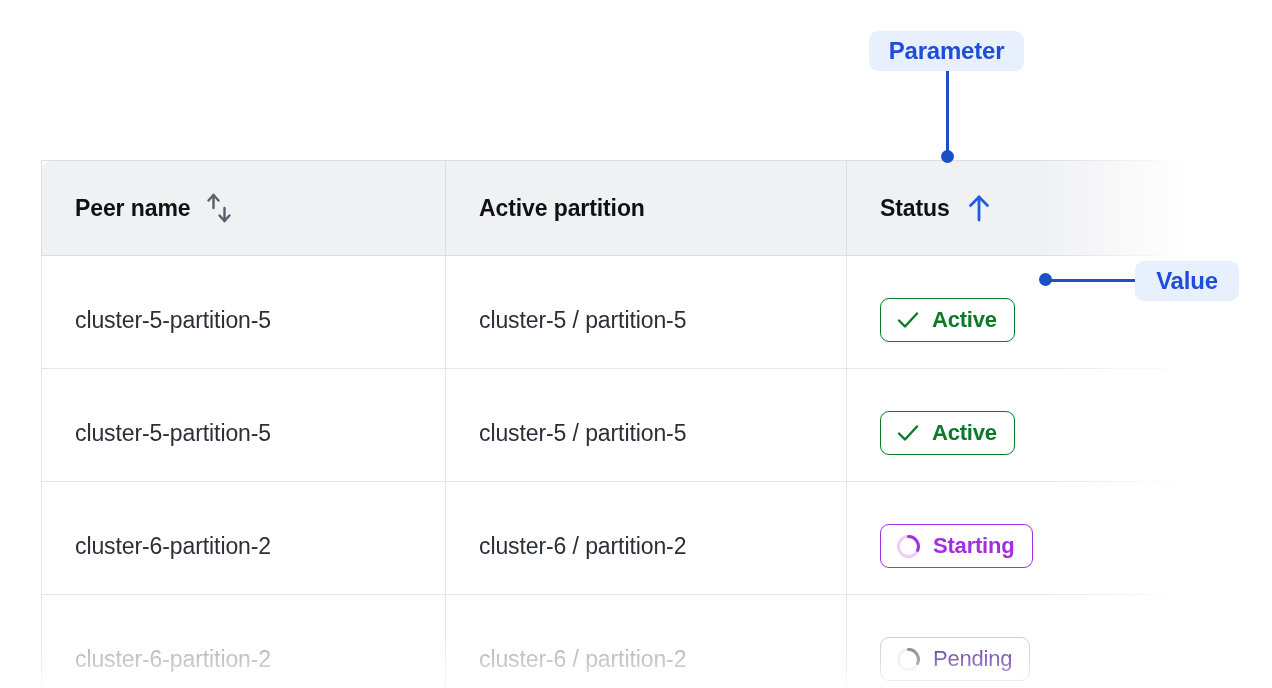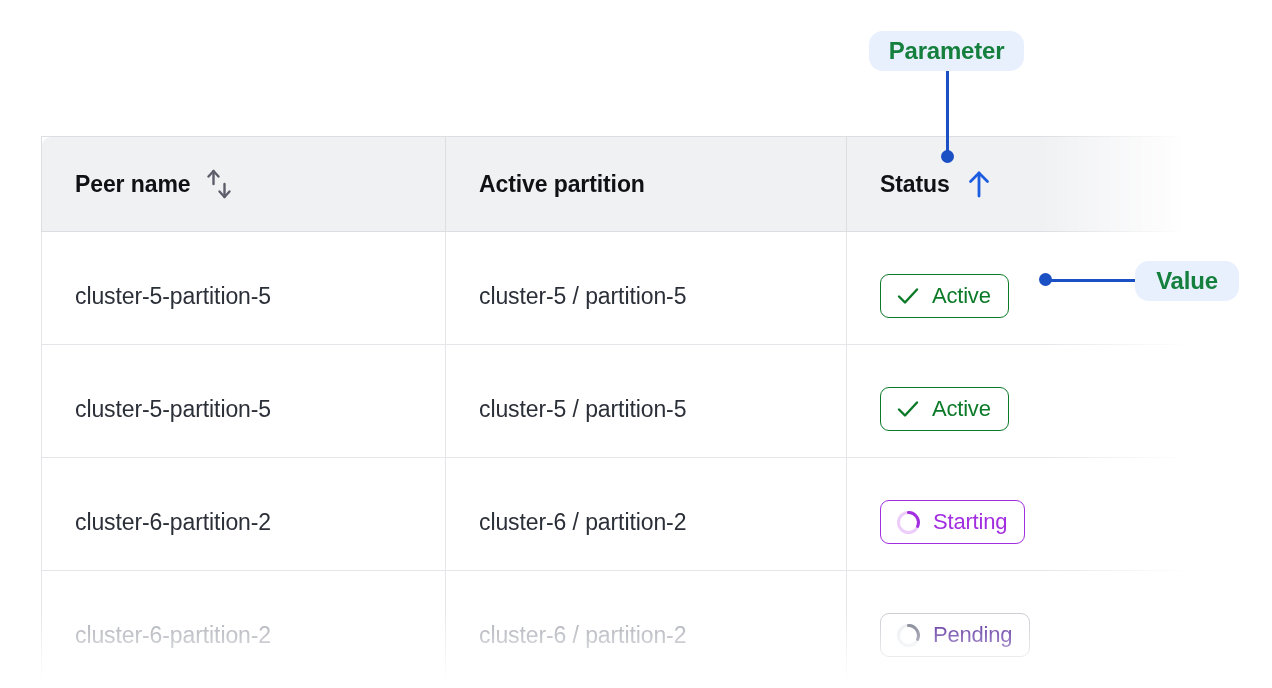--- a/index.html
+++ b/index.html
@@ -29,20 +29,21 @@
     position: absolute;
     inset: 0;
     -webkit-mask-image:
         linear-gradient(to right, #000 0px, #000 1000px, rgba(0,0,0,0) 1148px),
         linear-gradient(to bottom, #000 0px, #000 476px, rgba(0,0,0,0) 548px);
     -webkit-mask-composite: source-in;
             mask-image:
         linear-gradient(to right, #000 0px, #000 1000px, rgba(0,0,0,0) 1148px),
         linear-gradient(to bottom, #000 0px, #000 476px, rgba(0,0,0,0) 548px);
     mask-composite: intersect;
+    margin-top: 24px;
   }
 
   table.data-table {
     border-collapse: collapse;
     table-layout: fixed;
     width: 1150px;
     border-spacing: 0;
   }
   table.data-table col.c-peer    { width: 404px; }
   table.data-table col.c-cluster { width: 401px; }
@@ -98,44 +99,44 @@
     display: inline-flex;
     align-items: center;
     gap: 11px;
     height: 44px;
     box-sizing: border-box;
     padding: 0 17px 0 14px;
     border-radius: 9px;
     border: 1.8px solid #0b7a28;
     color: #0b7a28;
     font-size: 22px;
-    font-weight: normal;
+    font-weight: bold;
     letter-spacing: -0.2px;
     background: #ffffff;
     white-space: nowrap;
   }
   .badge.purple { border-color: #a22ee0; color: #a22ee0; }
   .badge.gray   { border-color: #c9ccd2; color: #4c1d95; font-weight: normal; }
   .badge.faint  { border-color: #eef0f2; color: #f4f5f6; }
   .badge-label { line-height: 1; }
 
   .check-icon { display:block; flex:0 0 auto; }
   .spinner { display:block; flex:0 0 auto; }
 
   
   .anno-pill {
     position: absolute;
     display: flex;
     align-items: center;
     justify-content: center;
     background: #e8f0fe;
-    color: #15803d;
+    color: #1d4ed8;
     font-size: 24px;
     font-weight: bold;
-    border-radius: 14px;
+    border-radius: 9px;
     letter-spacing: -0.2px;
     white-space: nowrap;
   }
   #anno-parameter-pill {
     left: 869px;  top: 31px;
     width: 155px; height: 40px;
   }
   #anno-value-pill {
     left: 1135px; top: 261px;
     width: 104px;  height: 40px;

